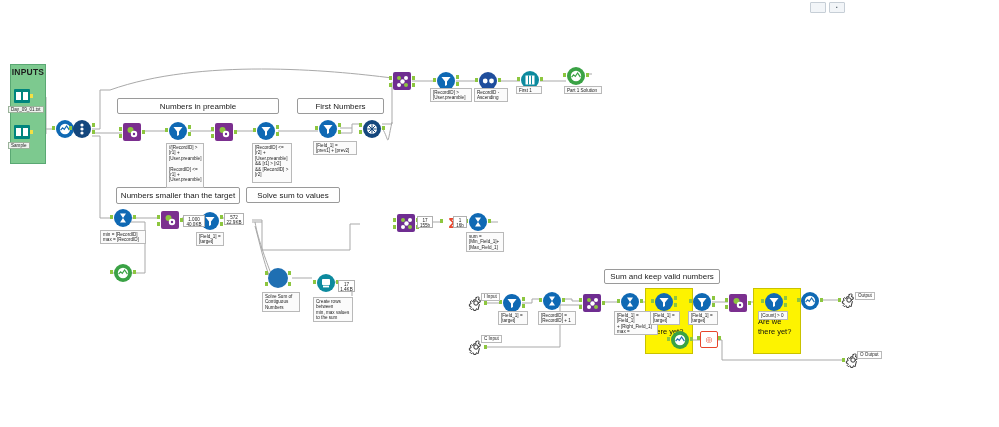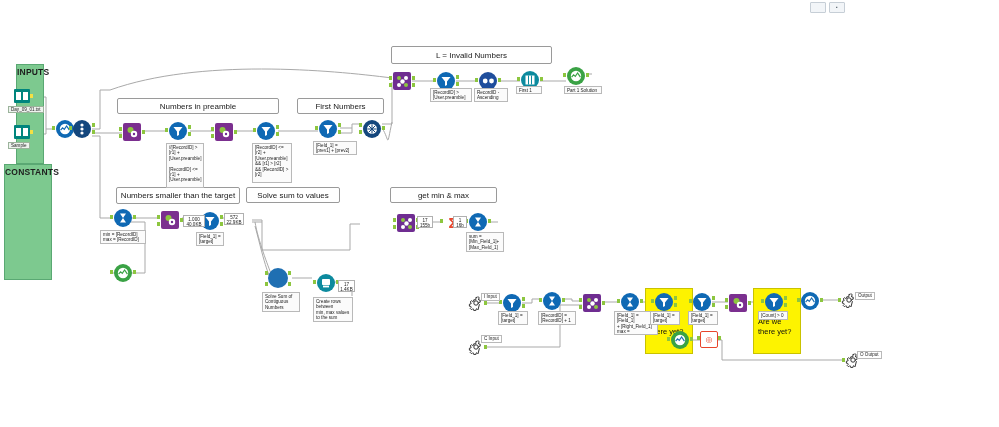--- a/index.html
+++ b/index.html
@@ -161,25 +161,22 @@
 
   <div class="winbtns" style="left:810px;">
     <div class="winbtn">
         <span></span>
       </div>
     <div class="winbtn">
         <span>▪</span>
       </div>
   </div>
 
-  <div class="container cont-green" style="left:16px;top:64px;width:28px;height:100px;">
+  <div class="container cont-green" style="left:10px;top:64px;width:36px;height:100px;">
     <div class="cont-title">INPUTS</div>
-  </div>
-  <div class="container cont-green" style="left:4px;top:164px;width:48px;height:116px;">
-    <div class="cont-title">CONSTANTS</div>
   </div>
 
   <div class="fileicon" style="left:14px;top:88px;">
     <svg viewBox="0 0 16 16" width="16" height="16">
       <rect x="0" y="1" width="16" height="14" rx="1" fill="#00857d"></rect>
       <path d="M2 4h5v8H2z" fill="#fff"></path>
         <path d="M9 4h5v8H9z" fill="#fff"></path>
       <rect x="7" y="3" width="2" height="10" fill="#00857d"></rect>
     </svg>
     <div class="anch rc" style="top:6px;right:-3px;background:#f5e042;"></div>
@@ -197,26 +194,25 @@
   </div>
   <div class="filename" style="left:8px;top:142px;">Sample</div>
 
   <div class="container cont-yellow" style="left:645px;top:288px;width:48px;height:66px;">
     <div class="cont-caption">Are we there yet?</div>
   </div>
   <div class="container cont-yellow" style="left:753px;top:288px;width:48px;height:66px;">
     <div class="cont-caption">Are we there yet?</div>
   </div>
 
-  <div class="titlebox" style="left:391px;top:46px;width:161px;height:18px;">L = Invalid Numbers</div>
   <div class="titlebox" style="left:117px;top:98px;width:162px;height:16px;">Numbers in preamble</div>
   <div class="titlebox" style="left:297px;top:98px;width:87px;height:16px;">First Numbers</div>
   <div class="titlebox" style="left:116px;top:187px;width:124px;height:17px;">Numbers smaller than the target</div>
   <div class="titlebox" style="left:246px;top:187px;width:94px;height:16px;">Solve sum to values</div>
-  <div class="titlebox" style="left:390px;top:187px;width:107px;height:16px;">get min &amp; max</div>
+  <div class="titlebox" style="left:604px;top:269px;width:116px;height:15px;">Sum and keep valid numbers</div>
 
   <div class="tool t-blue" style="left:55px;top:119px;">
     <div class="disc">
         <span class="glyph">
       <svg width="12" height="12" viewBox="0 0 12 12">
             <circle cx="6" cy="6" r="5.2" fill="#fff"></circle>
             <path d="M1.6 7.2l2-2.4 1.7 1.6L7.6 3l2.8 4.2" stroke="#0f69b4" stroke-width="1.2" fill="none"></path>
           </svg>
     </span>
       </div>

